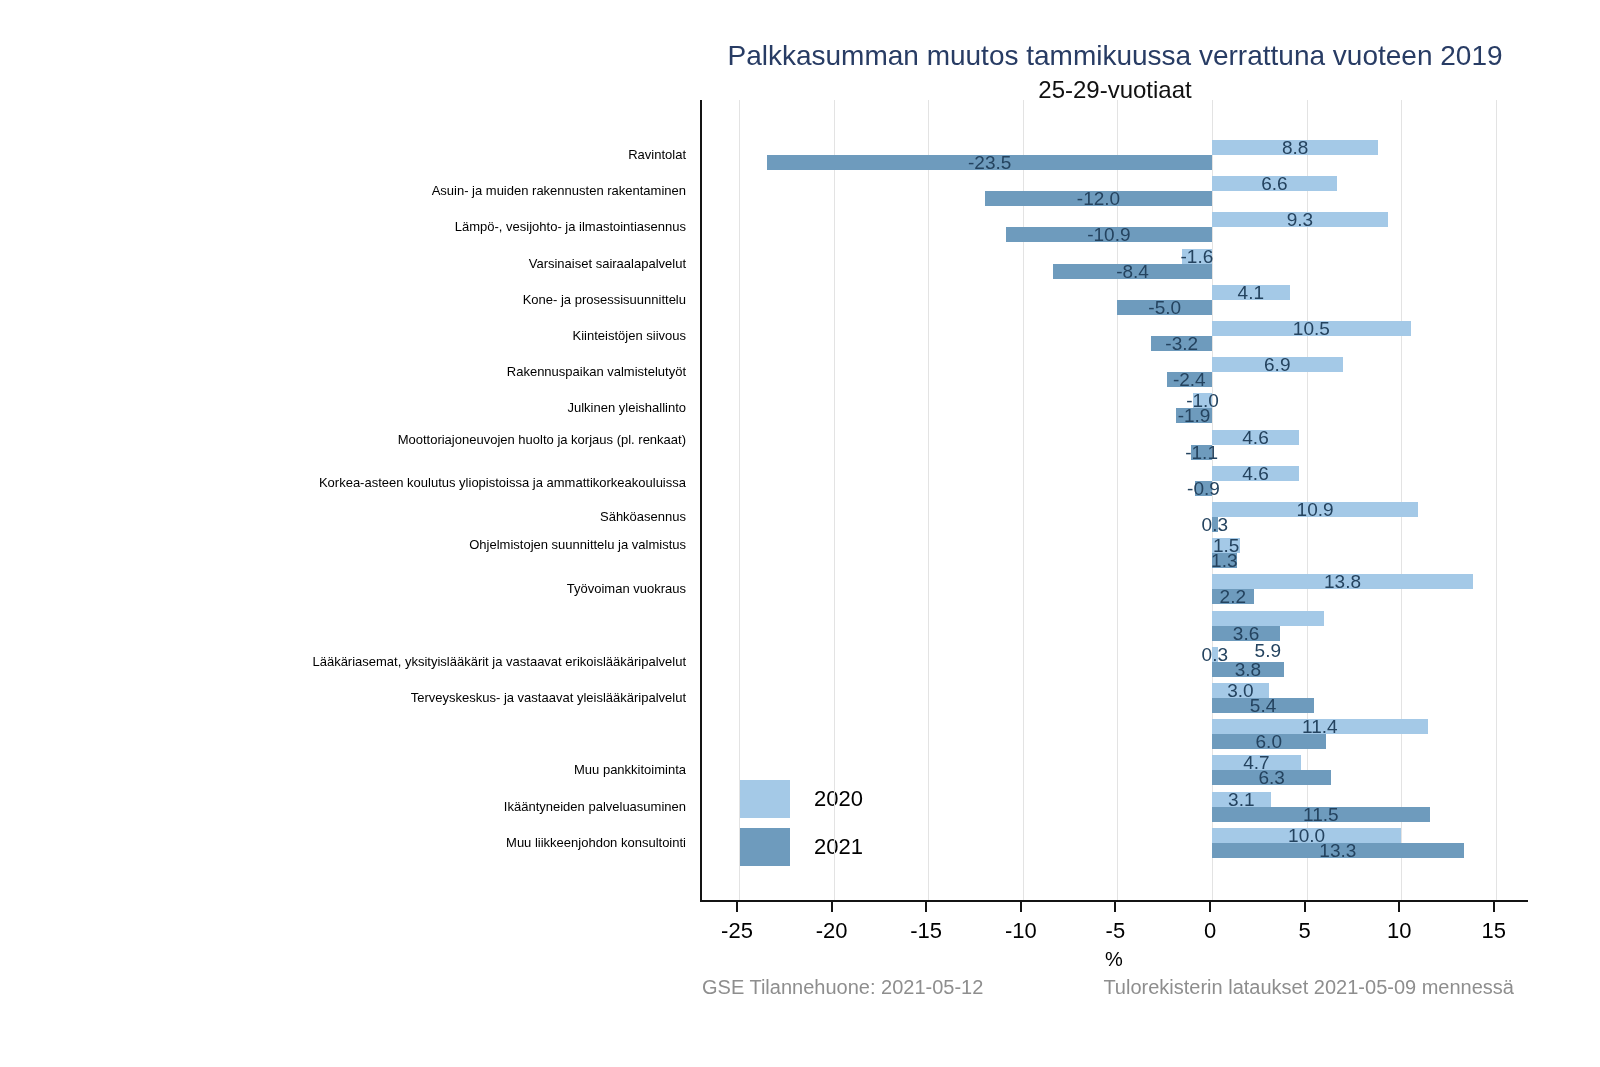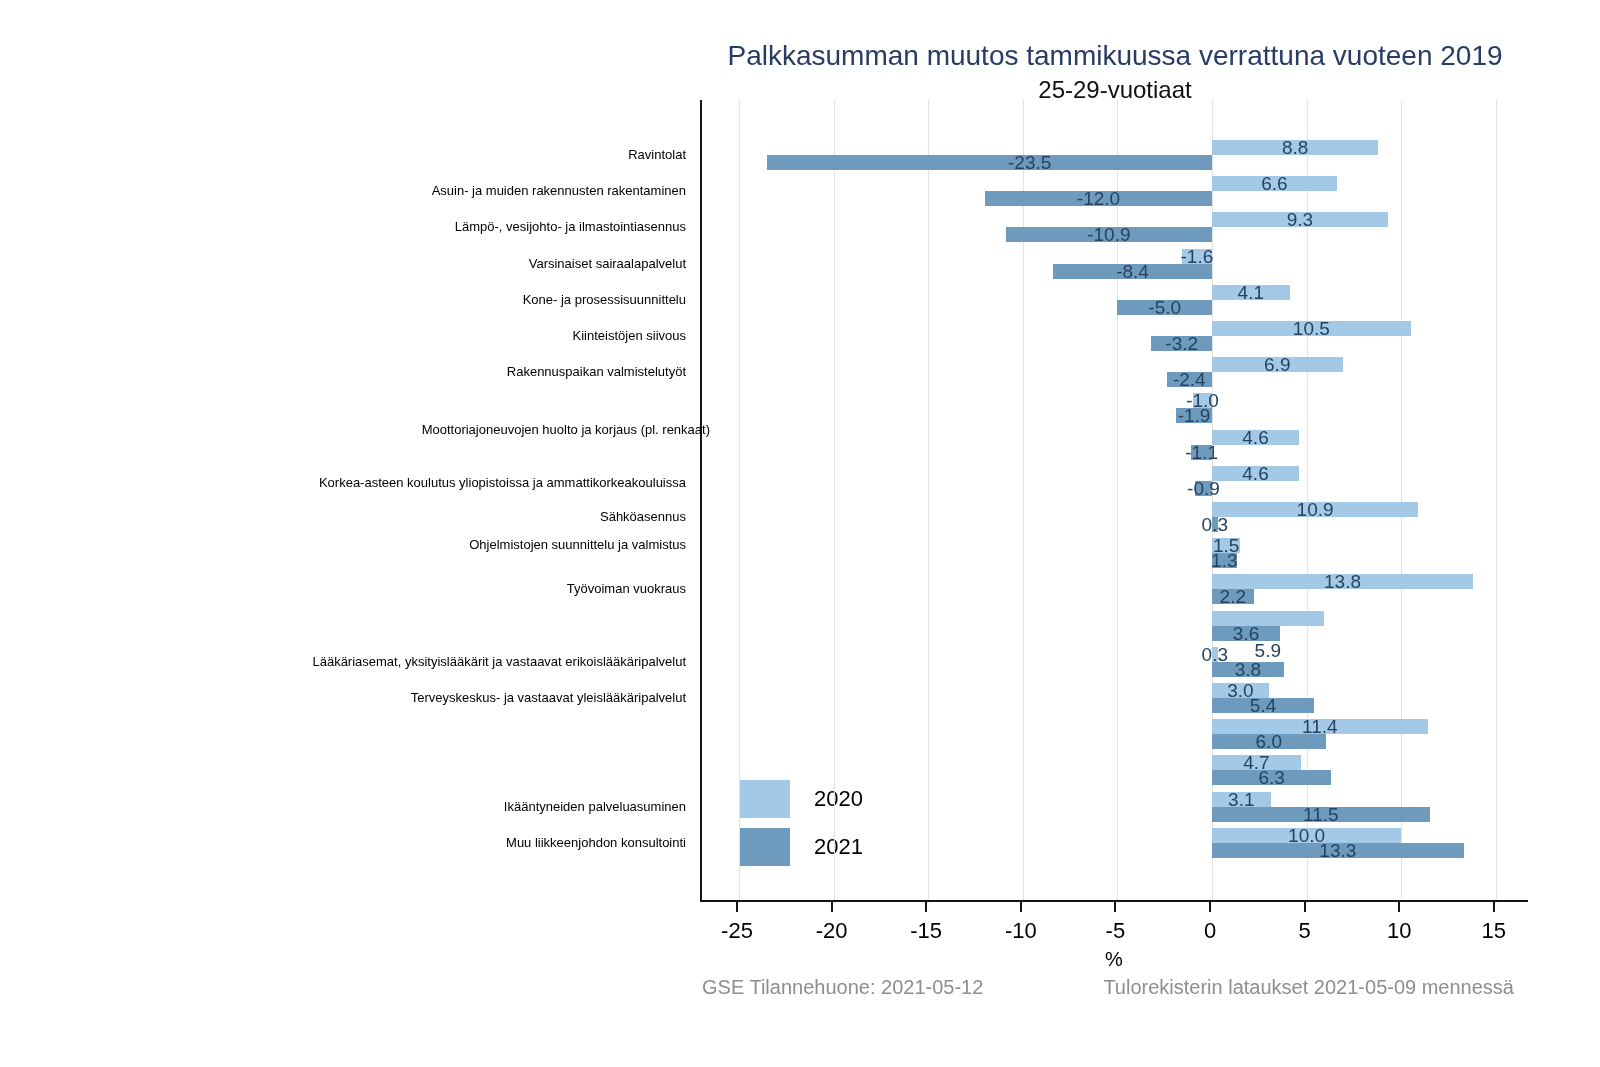--- a/index.html
+++ b/index.html
@@ -72,21 +72,21 @@
       <div class="gridline" style="left: 226.2px;"></div>
       <div class="gridline" style="left: 320.8px;"></div>
       <div class="gridline" style="left: 415.4px;"></div>
       <div class="gridline" style="left: 510px;"></div>
       <div class="gridline" style="left: 604.6px;"></div>
       <div class="gridline" style="left: 699.2px;"></div>
       <div class="gridline" style="left: 793.8px;"></div>
       <div class="bar" style="background: rgb(164, 201, 231); top: 40px; left: 510px; width: 166.496px;"></div>
       <div class="bar-label" style="top: 40px; left: 593.248px;">8.8</div>
       <div class="bar" style="background: rgb(110, 155, 189); top: 55px; left: 65.38px; width: 444.62px;"></div>
-      <div class="bar-label" style="top: 55px; left: 287.69px; margin-left: 40px;">-23.5</div>
+      <div class="bar-label" style="top: 55px; left: 287.69px;">-23.5</div>
       <div class="bar" style="background: rgb(164, 201, 231); top: 76.2px; left: 510px; width: 124.872px;"></div>
       <div class="bar-label" style="top: 76.2px; left: 572.436px;">6.6</div>
       <div class="bar" style="background: rgb(110, 155, 189); top: 91.2px; left: 282.96px; width: 227.04px;"></div>
       <div class="bar-label" style="top: 91.2px; left: 396.48px;">-12.0</div>
       <div class="bar" style="background: rgb(164, 201, 231); top: 112.4px; left: 510px; width: 175.956px;"></div>
       <div class="bar-label" style="top: 112.4px; left: 597.978px;">9.3</div>
       <div class="bar" style="background: rgb(110, 155, 189); top: 127.4px; left: 303.772px; width: 206.228px;"></div>
       <div class="bar-label" style="top: 127.4px; left: 406.886px;">-10.9</div>
       <div class="bar" style="background: rgb(164, 201, 231); top: 148.6px; left: 479.728px; width: 30.272px;"></div>
       <div class="bar-label" style="top: 148.6px; left: 494.864px;">-1.6</div>
@@ -164,27 +164,29 @@
     <span>GSE Tilannehuone: 2021-05-12</span>
     <span>Tulorekisterin lataukset 2021-05-09 mennessä</span>
   </div>
 <div class="cat-label" style="top: 143px;">Ravintolat</div>
     <div class="cat-label" style="top: 179.2px;">Asuin- ja muiden rakennusten rakentaminen</div>
     <div class="cat-label" style="top: 215.4px;">Lämpö-, vesijohto- ja ilmastointiasennus</div>
     <div class="cat-label" style="top: 251.6px;">Varsinaiset sairaalapalvelut</div>
     <div class="cat-label" style="top: 287.8px;">Kone- ja prosessisuunnittelu</div>
     <div class="cat-label" style="top: 360.2px;">Rakennuspaikan valmistelutyöt</div>
     <div class="cat-label" style="top: 324px;">Kiinteistöjen siivous</div>
-    <div class="cat-label" style="top: 418px; padding-left: 24px;">Moottoriajoneuvojen huolto ja korjaus (pl. renkaat)</div>
+    <div class="cat-label" style="top: 396.4px;">Julkinen yleishallinto</div>
+    <div class="cat-label" style="top: 428px;">Moottoriajoneuvojen huolto ja korjaus (pl. renkaat)</div>
     <div class="cat-label" style="top: 471px;">Korkea-asteen koulutus yliopistoissa ja ammattikorkeakouluissa</div>
     <div class="cat-label" style="top: 505px;">Sähköasennus</div>
     <div class="cat-label" style="top: 533px;">Ohjelmistojen suunnittelu ja valmistus</div>
     <div class="cat-label" style="top: 577.4px;">Työvoiman vuokraus</div>
     <div class="cat-label" style="top: 649.8px;">Lääkäriasemat, yksityislääkärit ja vastaavat erikoislääkäripalvelut</div>
     <div class="cat-label" style="top: 686px;">Terveyskeskus- ja vastaavat yleislääkäripalvelut</div>
+    <div class="cat-label" style="top: 758.4px;">Muu pankkitoiminta</div>
     <div class="cat-label" style="top: 794.6px;">Ikääntyneiden palveluasuminen</div>
     <div class="cat-label" style="top: 830.8px;">Muu liikkeenjohdon konsultointi</div>
     <div class="x-tick" style="left: 736px;"></div>
     <div class="x-tick-label" style="left: 737px;">-25</div>
     <div class="x-tick" style="left: 830.6px;"></div>
     <div class="x-tick-label" style="left: 831.6px;">-20</div>
     <div class="x-tick" style="left: 925.2px;"></div>
     <div class="x-tick-label" style="left: 926.2px;">-15</div>
     <div class="x-tick" style="left: 1019.8px;"></div>
     <div class="x-tick-label" style="left: 1020.8px;">-10</div>

